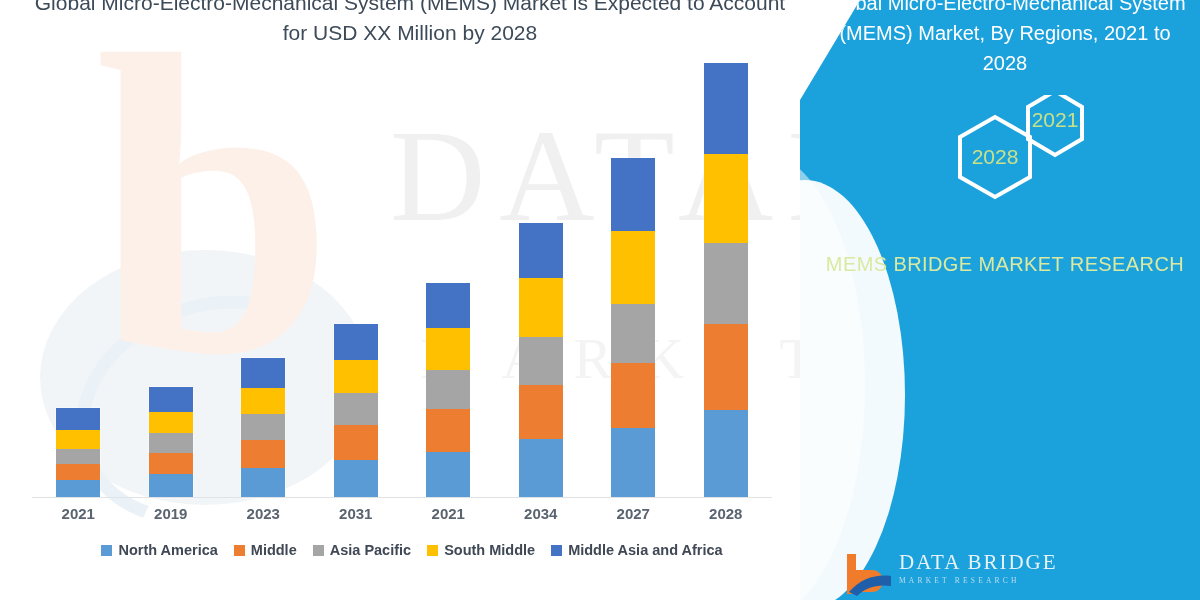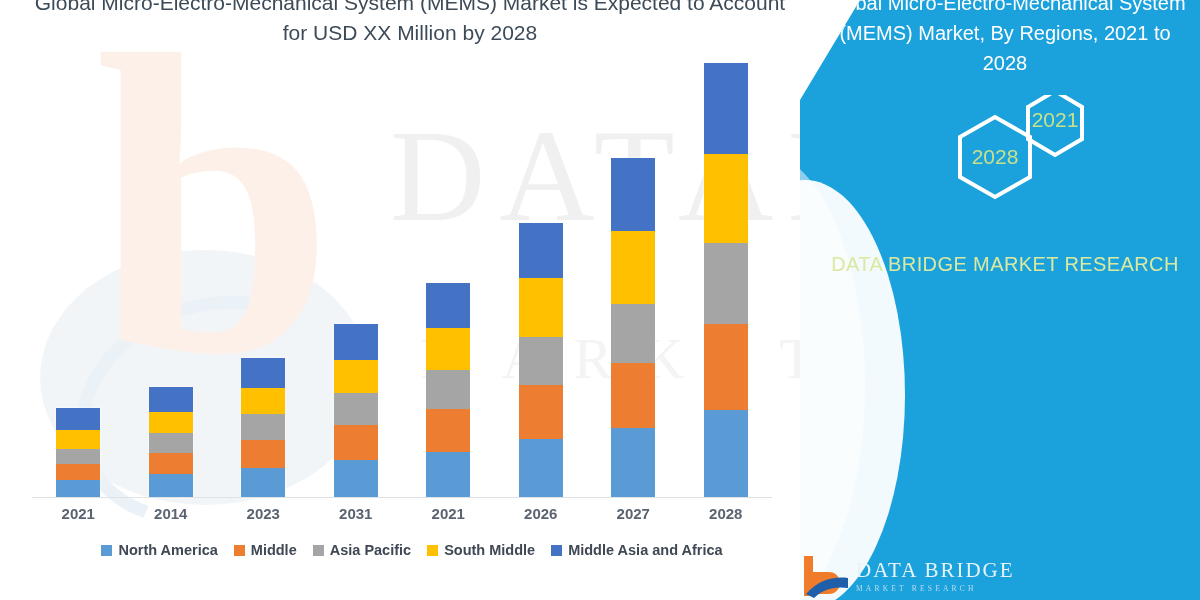--- a/index.html
+++ b/index.html
@@ -91,22 +91,22 @@
   .hexwrap{position:absolute;left:100px;top:95px;width:300px;height:130px;}
   .hex-label{
     position:absolute;font-size:21px;color:#c9e08a;font-weight:400;
     text-align:center;
   }
   .brand{
     position:absolute;left:20px;top:250px;width:370px;text-align:center;
     font-size:20px;line-height:28px;color:#dbe9a0;letter-spacing:.4px;
   }
   .logo{
-    position:absolute;left:802px;top:552px;width:250px;height:48px;
-    display:flex;align-items:center;gap:8px;
+    position:absolute;left:845px;top:552px;width:250px;height:48px;
+    display:flex;align-items:flex-start;gap:8px;
   }
   .logo-mark{position:relative;width:46px;height:44px;}
   .logo-text{display:flex;flex-direction:column;line-height:1;}
   .logo-main{font-size:21px;letter-spacing:2px;color:#e7f3f8;font-family:"Liberation Serif", serif;}
   .logo-sub{font-size:7.5px;letter-spacing:3.2px;color:#bcdced;margin-top:4px;font-family:"Liberation Serif", serif;}
 </style>
 </head>
 <body>
 
 <div id="stage">
@@ -194,25 +194,25 @@
             <div class="seg" style="background: rgb(165, 165, 165); height: 18.6782%;"></div>
             <div class="seg" style="background: rgb(255, 192, 0); height: 20.4023%;"></div>
             <div class="seg" style="background: rgb(68, 114, 196); height: 20.977%;"></div>
           </div>
         </div>
       </div>
     <div class="axis-line" style="background: rgb(223, 227, 230);"></div>
 
     <div class="xlabels" id="xlabels">
         <div class="xlabel">2021</div>
-        <div class="xlabel">2014</div>
+        <div class="xlabel">2019</div>
         <div class="xlabel">2023</div>
         <div class="xlabel">2031</div>
         <div class="xlabel">2021</div>
-        <div class="xlabel">2026</div>
+        <div class="xlabel">2034</div>
         <div class="xlabel">2027</div>
         <div class="xlabel">2028</div>
       </div>
 
     <div class="legend" id="legend">
         <div class="lg-item">
           <span class="lg-swatch" style="background: rgb(91, 155, 213);"></span>
           <span class="lg-label">North America</span>
         </div>
         <div class="lg-item">
@@ -242,21 +242,21 @@
 
     <div class="hexwrap">
       <svg width="300" height="130" viewBox="0 0 300 130">
         <polygon points="60,42 95,22 130,42 130,82 95,102 60,82" fill="none" stroke="#ffffff" stroke-width="4"></polygon>
         <polygon points="128,12 155,-4 182,12 182,44 155,60 128,44" fill="none" stroke="#ffffff" stroke-width="4"></polygon>
       </svg>
       <div class="hex-label" style="left:60px;top:50px;width:70px;">2028</div>
       <div class="hex-label" style="left:123px;top:13px;width:64px;">2021</div>
     </div>
 
-    <div class="brand">DATA BRIDGE MARKET RESEARCH</div>
+    <div class="brand">MEMS BRIDGE MARKET RESEARCH</div>
   </div>
 
   <div class="logo">
     <div class="logo-mark">
       <svg width="46" height="44" viewBox="0 0 46 44">
         <rect x="2" y="2" width="9" height="40" fill="#f07c2b"></rect>
         <path d="M11 18 h16 a11 11 0 0 1 0 22 h-16 z" fill="#f07c2b"></path>
         <path d="M4 40 C16 26, 32 22, 46 24 L46 34 C32 32, 20 36, 12 44 Z" fill="#1f5fa9"></path>
       </svg>
     </div>

